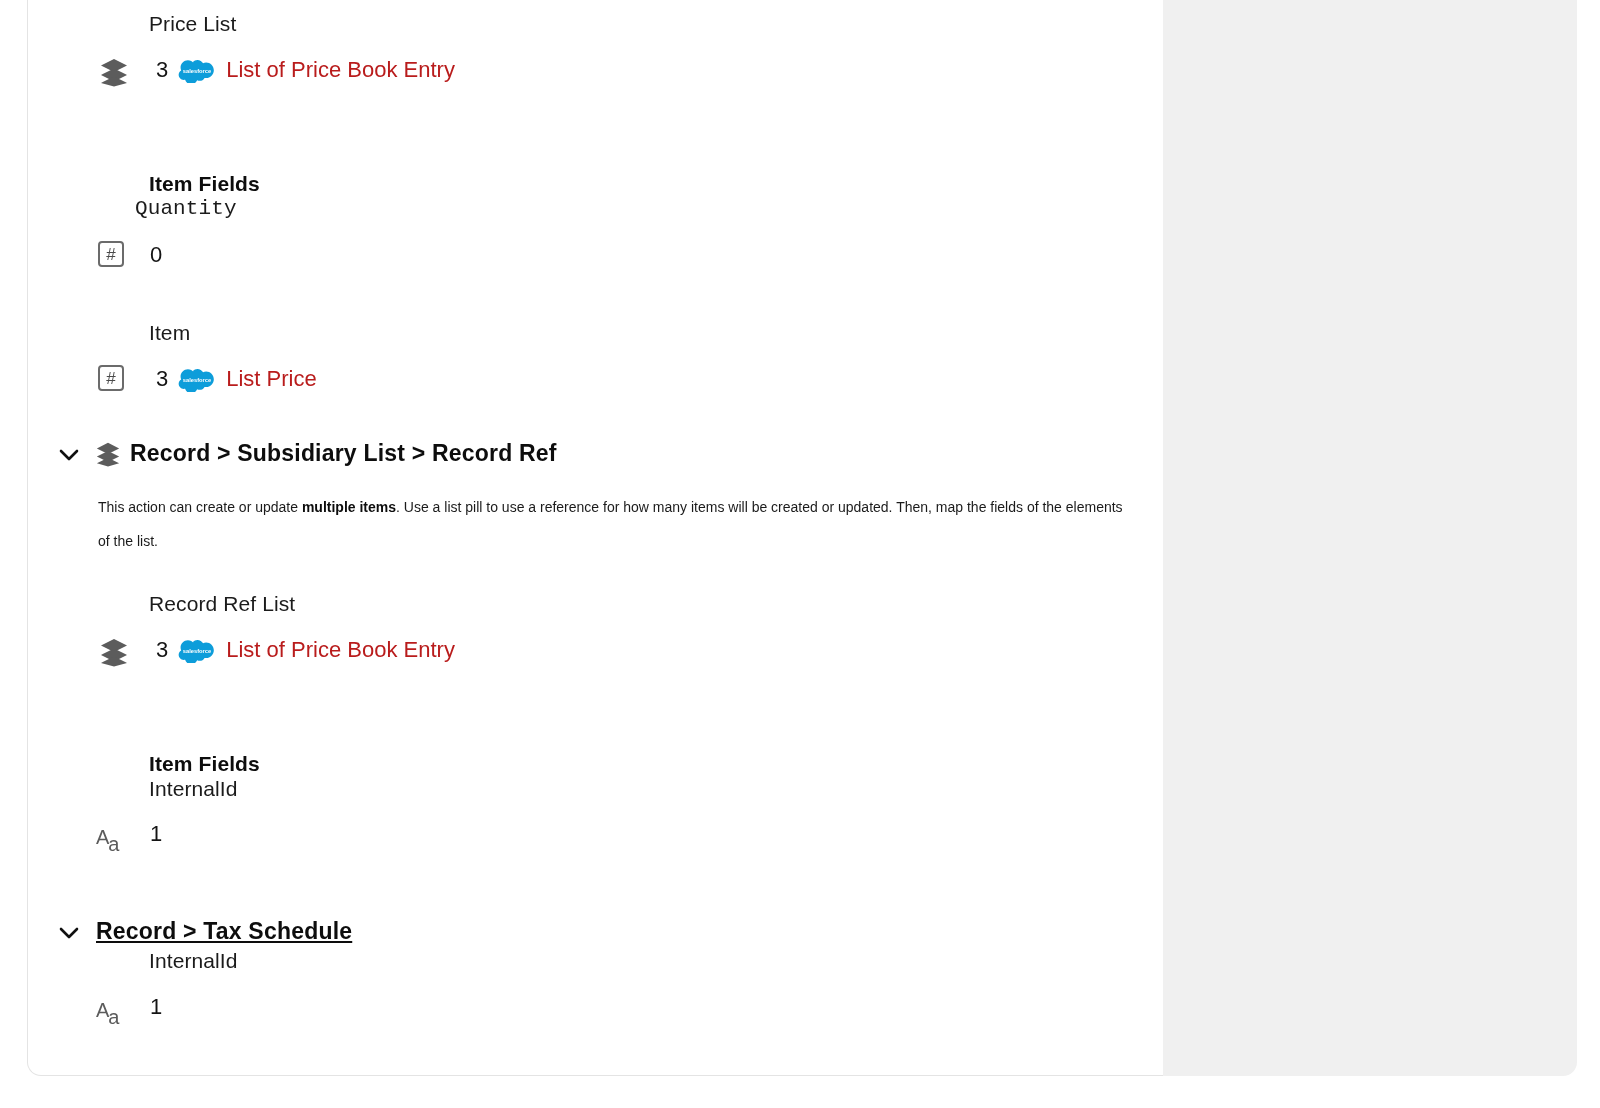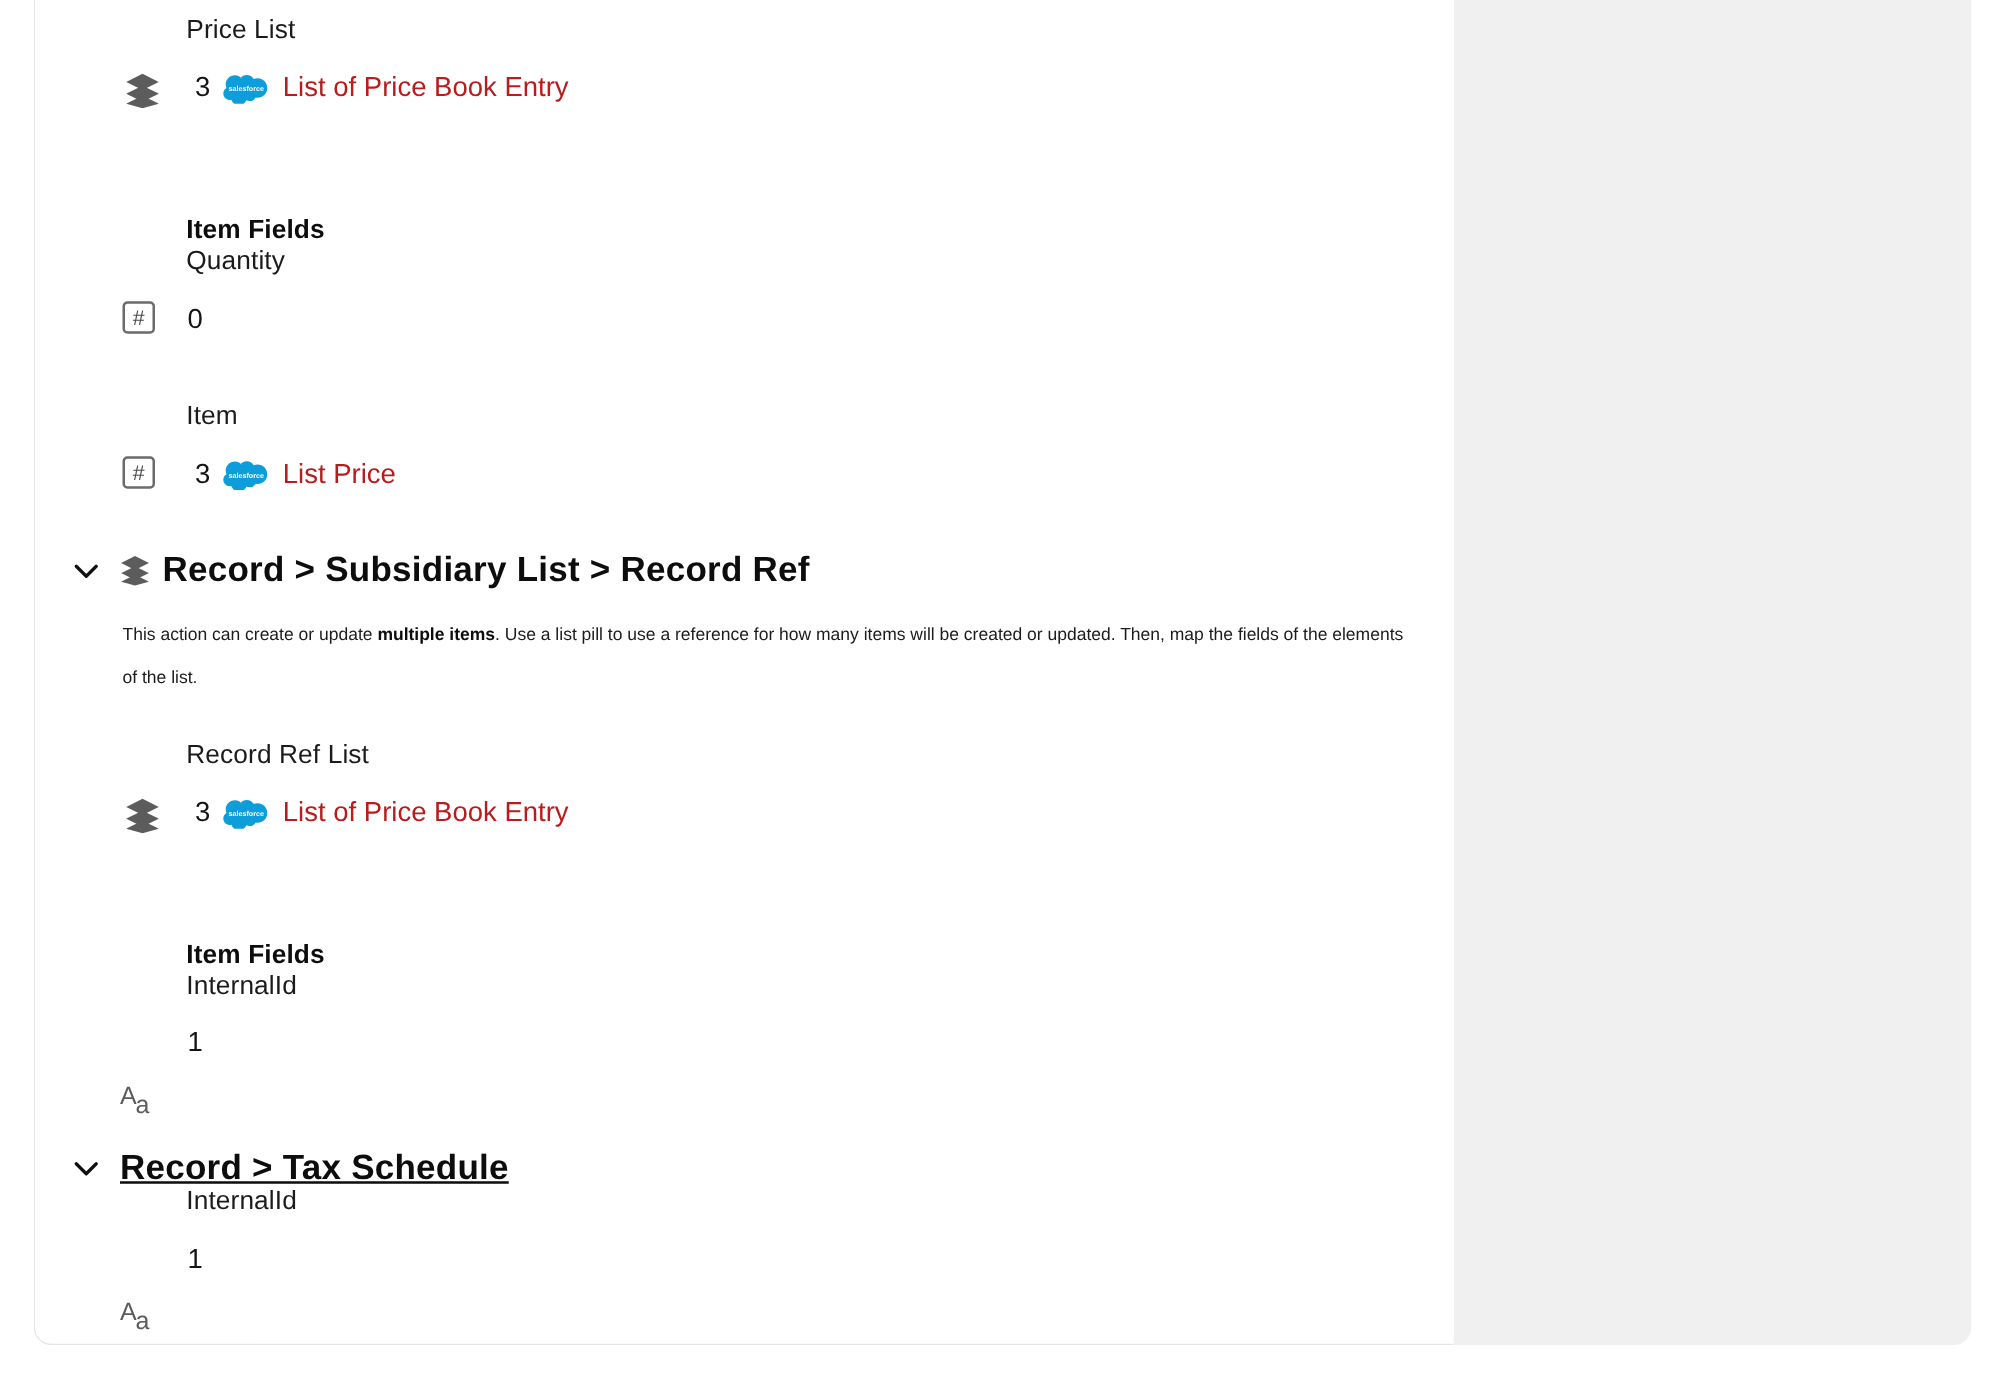--- a/index.html
+++ b/index.html
@@ -79,21 +79,21 @@
     color: #b91c1c;
     line-height: 1;
     cursor: pointer;
   }
 
   .section-head {
     position: absolute;
     display: flex;
     align-items: center;
     white-space: nowrap;
-    font-size: 28px;
+    font-size: 23px;
     font-weight: bold;
     color: #0d0d0d;
     letter-spacing: 0.2px;
   }
 
   .subhead {
     position: absolute;
     font-size: 21px;
     font-weight: bold;
     color: #0d0d0d;
@@ -141,21 +141,20 @@
     justify-content: center;
     line-height: 1;
   }
 
   .icon-aa {
     position: absolute;
     color: #5c5c5c;
     font-family: "Liberation Sans", sans-serif;
     line-height: 1;
     white-space: nowrap;
-    margin-top: 40px;
   }
   .icon-aa .big { font-size: 20px; }
   .icon-aa .small { font-size: 20px; position: relative; top: 7px; left: -1px; }
 
   .icon-chevron {
     width: 26px;
     height: 26px;
     margin-right: 14px;
     flex: 0 0 auto;
     cursor: pointer;
@@ -201,21 +200,21 @@
           <svg viewBox="0 0 48 34" width="38" height="26" aria-hidden="true">
             <path fill="#0d9dda" d="M18.5 6.4a8.4 8.4 0 0 1 6.1-2.6c3.1 0 5.8 1.7 7.3 4.3a9.9 9.9 0 0 1 4-.9c5.6 0 10.1 4.6 10.1 10.2s-4.5 10.2-10.1 10.2c-.7 0-1.4-.1-2-.2a7.4 7.4 0 0 1-6.5 3.8c-1.1 0-2.2-.3-3.2-.8a8.5 8.5 0 0 1-7.8 5.1 8.4 8.4 0 0 1-8-5.6c-.6.1-1.2.2-1.8.2C2.9 29.9 0 26.9 0 23.3c0-2.5 1.3-4.6 3.3-5.8a9.3 9.3 0 0 1-.8-3.8c0-5.2 4.3-9.5 9.6-9.5 3.1 0 5.9 1.5 7.6 3.8z"></path>
             <text x="24" y="21" font-family="Liberation Sans, sans-serif" font-size="7.5" font-weight="bold" fill="#ffffff" text-anchor="middle">salesforce</text>
           </svg>
         </span>
         <span class="value-link">List of Price Book Entry</span>
       </div>
 
       <div class="subhead" style="left:121px; top:144px;">Item Fields</div>
 
-      <div class="field-label" style="left:121px; top:207px;">Quantity</div>
+      <div class="field-label" style="left:107px; top:207px;font-family:Liberation Mono, monospace;">Quantity</div>
 
       <div class="icon-hash" style="left:70px; top:251px;">
         <span>#</span>
       </div>
       <div class="value-row" style="left:122px; top:254px;">
         <span class="value-num">0</span>
       </div>
 
       <div class="field-label" style="left:121px; top:331px;">Item</div>
 

